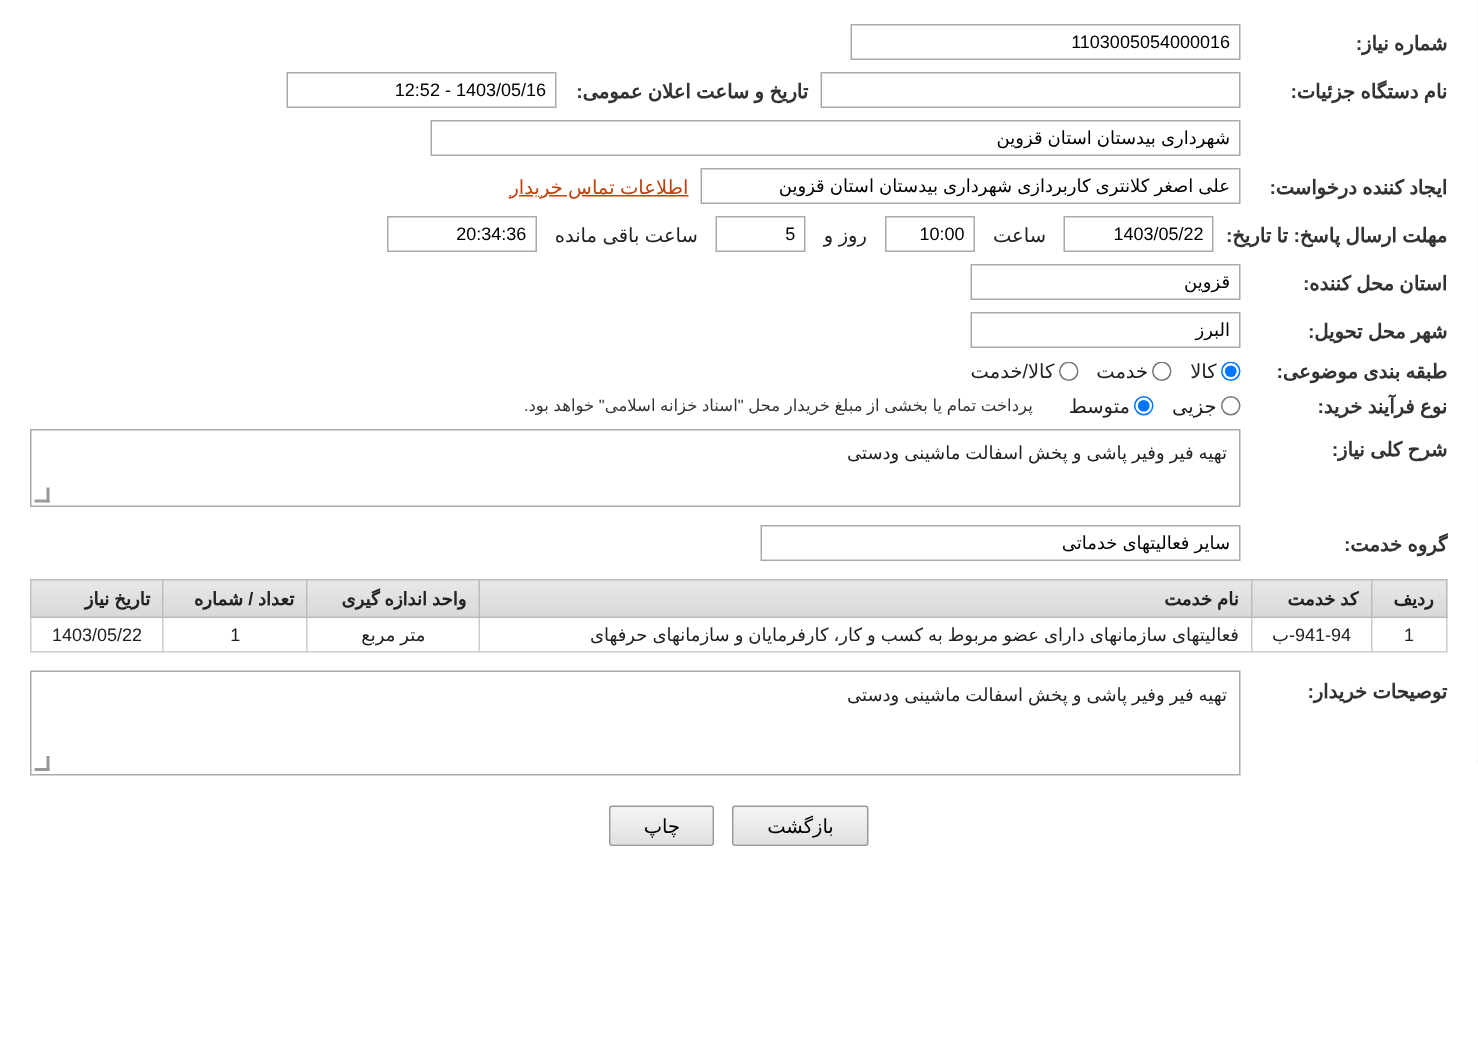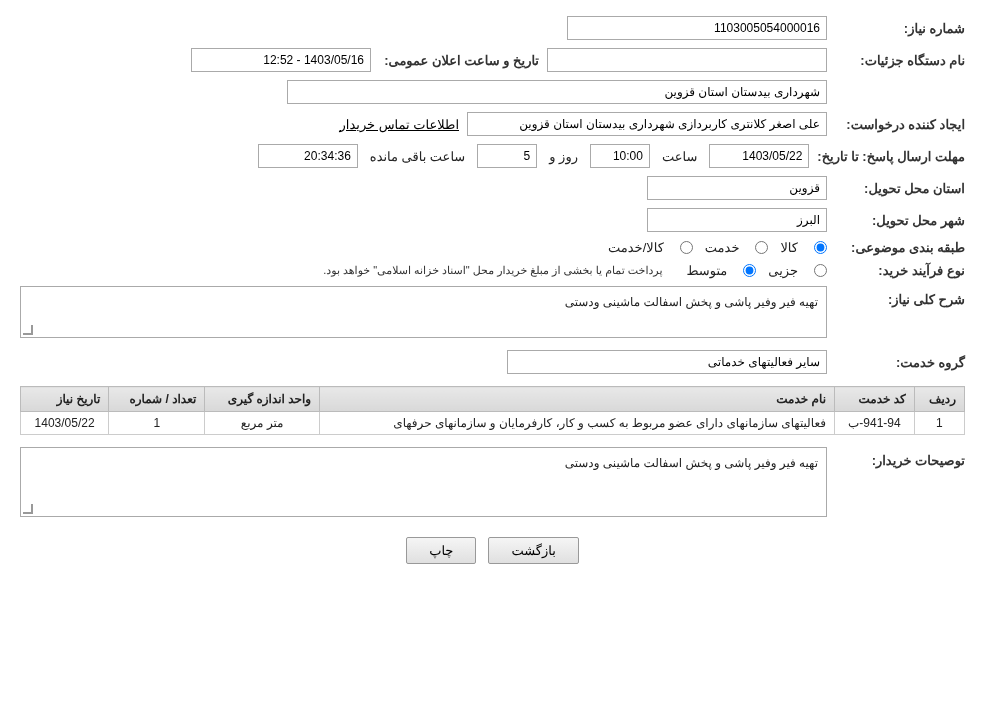--- a/index.html
+++ b/index.html
@@ -47,41 +47,41 @@
       height: 24px;
       font-family: Tahoma, Arial, sans-serif;
       font-size: 12px;
       direction: rtl;
     }
     .input-wide { width: 260px; }
     .input-medium { width: 180px; }
     .input-small { width: 100px; }
     .input-xsmall { width: 60px; }
     .link-style {
-      color: #000000;
+      color: #c2410c;
       text-decoration: underline;
       cursor: pointer;
     }
     .section-title {
       background: linear-gradient(to bottom, #ddd, #ccc);
       border: 1px solid #bbb;
       padding: 5px 12px;
       font-weight: bold;
       font-size: 13px;
       margin: 10px 0 8px 0;
     }
     .radio-group {
       display: flex;
       gap: 12px;
       align-items: center;
     }
     .radio-item {
       display: flex;
       align-items: center;
-      gap: 16px;
+      gap: 3px;
     }
     .resize-handle {
       position: absolute;
       bottom: 2px;
       left: 2px;
       width: 10px;
       height: 10px;
       border-right: 2px solid #999;
       border-bottom: 2px solid #999;
       cursor: se-resize;
@@ -186,21 +186,21 @@
       <input class="input-field input-small" type="text" readonly="" value="1403/05/22" style="">
       <span style="margin: 0 4px;">ساعت</span>
       <input class="input-field input-xsmall" type="text" readonly="" value="10:00" style="">
       <span style="margin: 0 4px;">روز و</span>
       <input class="input-field input-xsmall" type="text" readonly="" value="5" style="">
       <span style="margin: 0 4px;">ساعت باقی مانده</span>
       <input class="input-field input-small" type="text" readonly="" value="20:34:36" style="">
     </div>
 
     <div class="form-row">
-      <span class="label">استان محل تحویل:</span>
+      <span class="label">استان محل کننده:</span>
       <input class="input-field input-medium" type="text" readonly="" value="قزوین" style="">
     </div>
 
     <div class="form-row">
       <span class="label">شهر محل تحویل:</span>
       <input class="input-field input-medium" type="text" readonly="" value="البرز" style="">
     </div>
 
     <div class="form-row">
       <span class="label">طبقه بندی موضوعی:</span>

